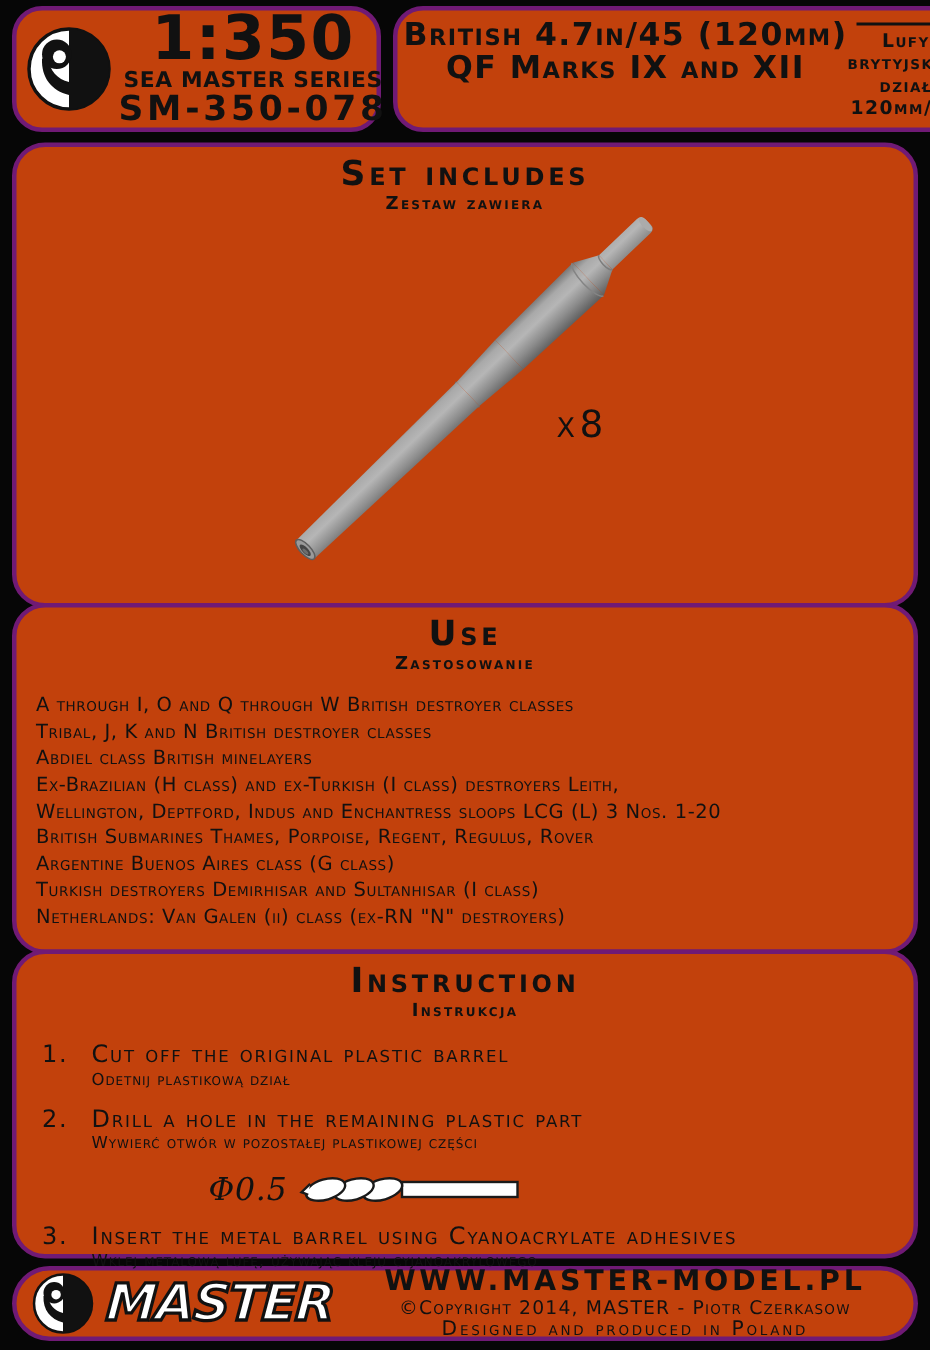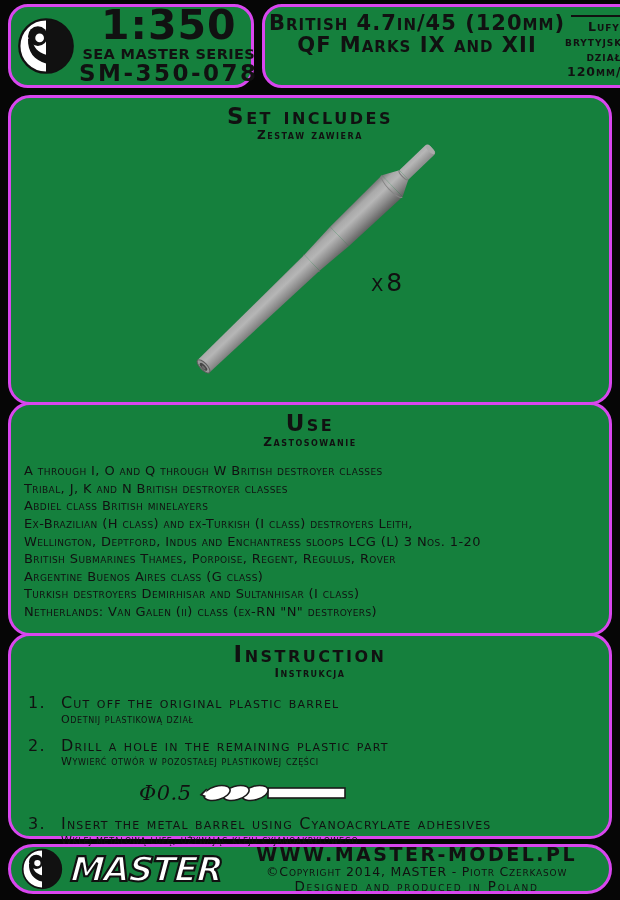--- a/index.html
+++ b/index.html
@@ -5,21 +5,21 @@
   * { margin:0; padding:0; box-sizing:border-box; }
   html,body { width:620px; height:900px; }
   body {
     background:#060606;
     font-family:"DejaVu Sans", sans-serif;
     color:#111;
   }
   .page { width:620px; height:900px; padding:4px 8px 2px 8px; display:flex; flex-direction:column; }
 
   
-  .box { background:#15803d; border:3px solid #d946ef; }
+  .box { background:#c2410c; border:3px solid #701a75; }
 
   
   .header-row { display:flex; gap:8px; height:84px; margin-bottom:7px; }
   .brand-box {
     width:246px; border-radius:20px; display:flex; align-items:center;
     padding:4px 10px 4px 6px; gap:4px;
   }
   .brand-logo { width:58px; height:72px; display:flex; align-items:center; }
   .brand-text { flex:1; text-align:center; line-height:1; }
   .scale { font-size:41px; font-weight:bold; letter-spacing:1px; line-height:0.92; }

